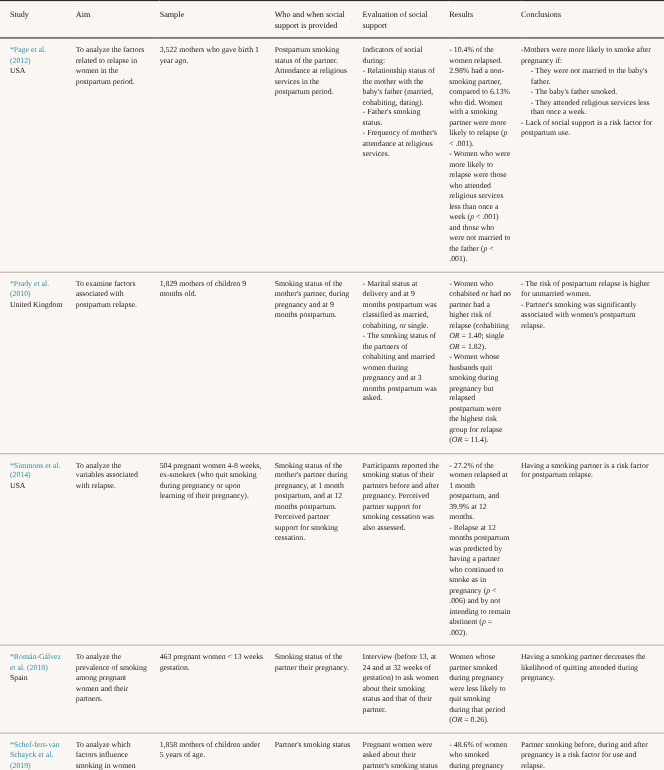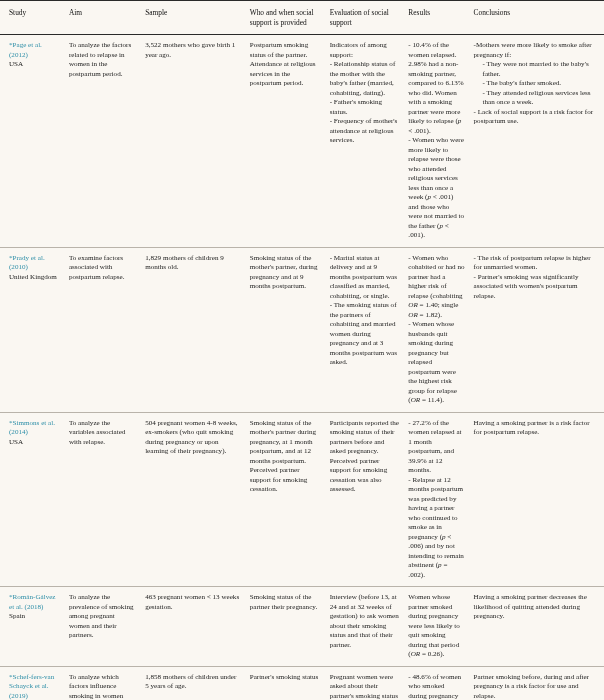--- a/index.html
+++ b/index.html
@@ -106,21 +106,21 @@
       </tr>
     </thead>
     <tbody id="table-body">
         <tr>
           <td><span class="study-ref">*Page et al. (2012)</span><span class="study-country">USA</span></td>
           <td>To analyze the factors related to relapse in women in the postpartum period.</td>
           <td>3,522 mothers who gave birth 1 year ago.</td>
           <td>Postpartum smoking status of the partner. Attendance at religious services in the postpartum period.</td>
           <td>
             <div class="lines">
-              <p>Indicators of among support:</p>
+              <p>Indicators of social during:</p>
               <p>- Relationship status of the mother with the baby's father (married, cohabiting, dating).</p>
               <p>- Father's smoking status.</p>
               <p>- Frequency of mother's attendance at religious services.</p>
             </div>
           </td>
           <td>
             <div class="lines">
               <p>- 10.4% of the women relapsed. 2.98% had a non-smoking partner, compared to 6.13% who did. Women with a smoking partner were more likely to relapse (<em class="stat">p</em> &lt; .001).</p>
               <p>- Women who were more likely to relapse were those who attended religious services less than once a week (<em class="stat">p</em> &lt; .001) and those who were not married to the father (<em class="stat">p</em> &lt; .001).</p>
             </div>
@@ -159,21 +159,21 @@
             </div>
           </td>
         </tr>
         <tr>
           <td><span class="study-ref">*Simmons et al. (2014)</span><span class="study-country">USA</span></td>
           <td>To analyze the variables associated with relapse.</td>
           <td>504 pregnant women 4-8 weeks, ex-smokers (who quit smoking during pregnancy or upon learning of their pregnancy).</td>
           <td>Smoking status of the mother's partner during pregnancy, at 1 month postpartum, and at 12 months postpartum. Perceived partner support for smoking cessation.</td>
           <td>
             <div class="lines">
-              <p>Participants reported the smoking status of their partners before and asked pregnancy. Perceived partner support for smoking cessation was also assessed.</p>
+              <p>Participants reported the smoking status of their partners before and after pregnancy. Perceived partner support for smoking cessation was also assessed.</p>
             </div>
           </td>
           <td>
             <div class="lines">
               <p>- 27.2% of the women relapsed at 1 month postpartum, and 39.9% at 12 months.</p>
               <p>- Relapse at 12 months postpartum was predicted by having a partner who continued to smoke as in pregnancy (<em class="stat">p</em> &lt; .006) and by not intending to remain abstinent (<em class="stat">p</em> = .002).</p>
             </div>
           </td>
           <td>
             <div class="lines">

